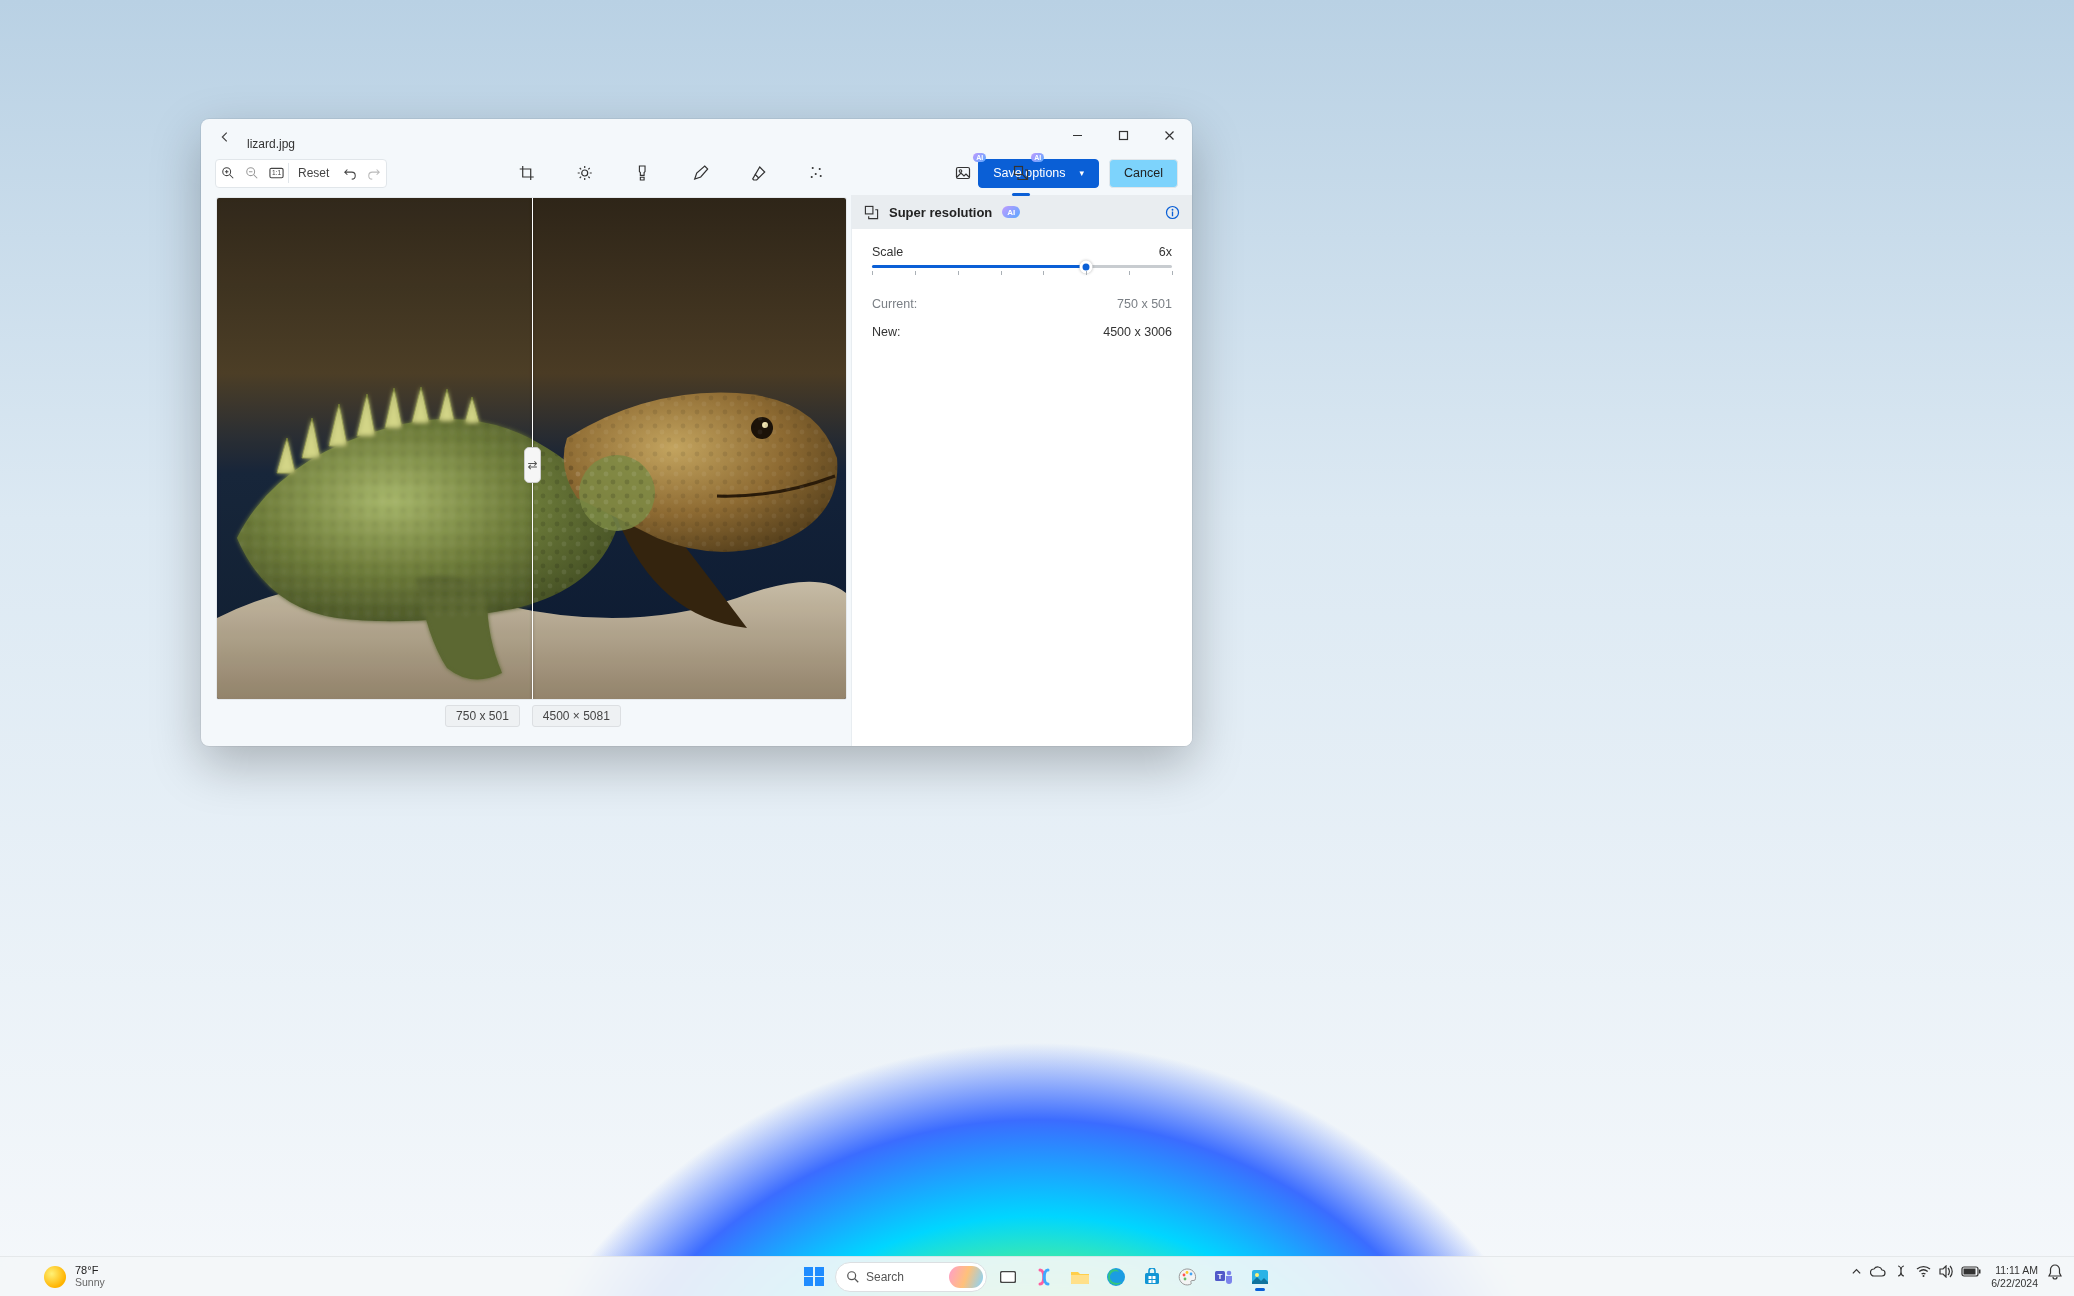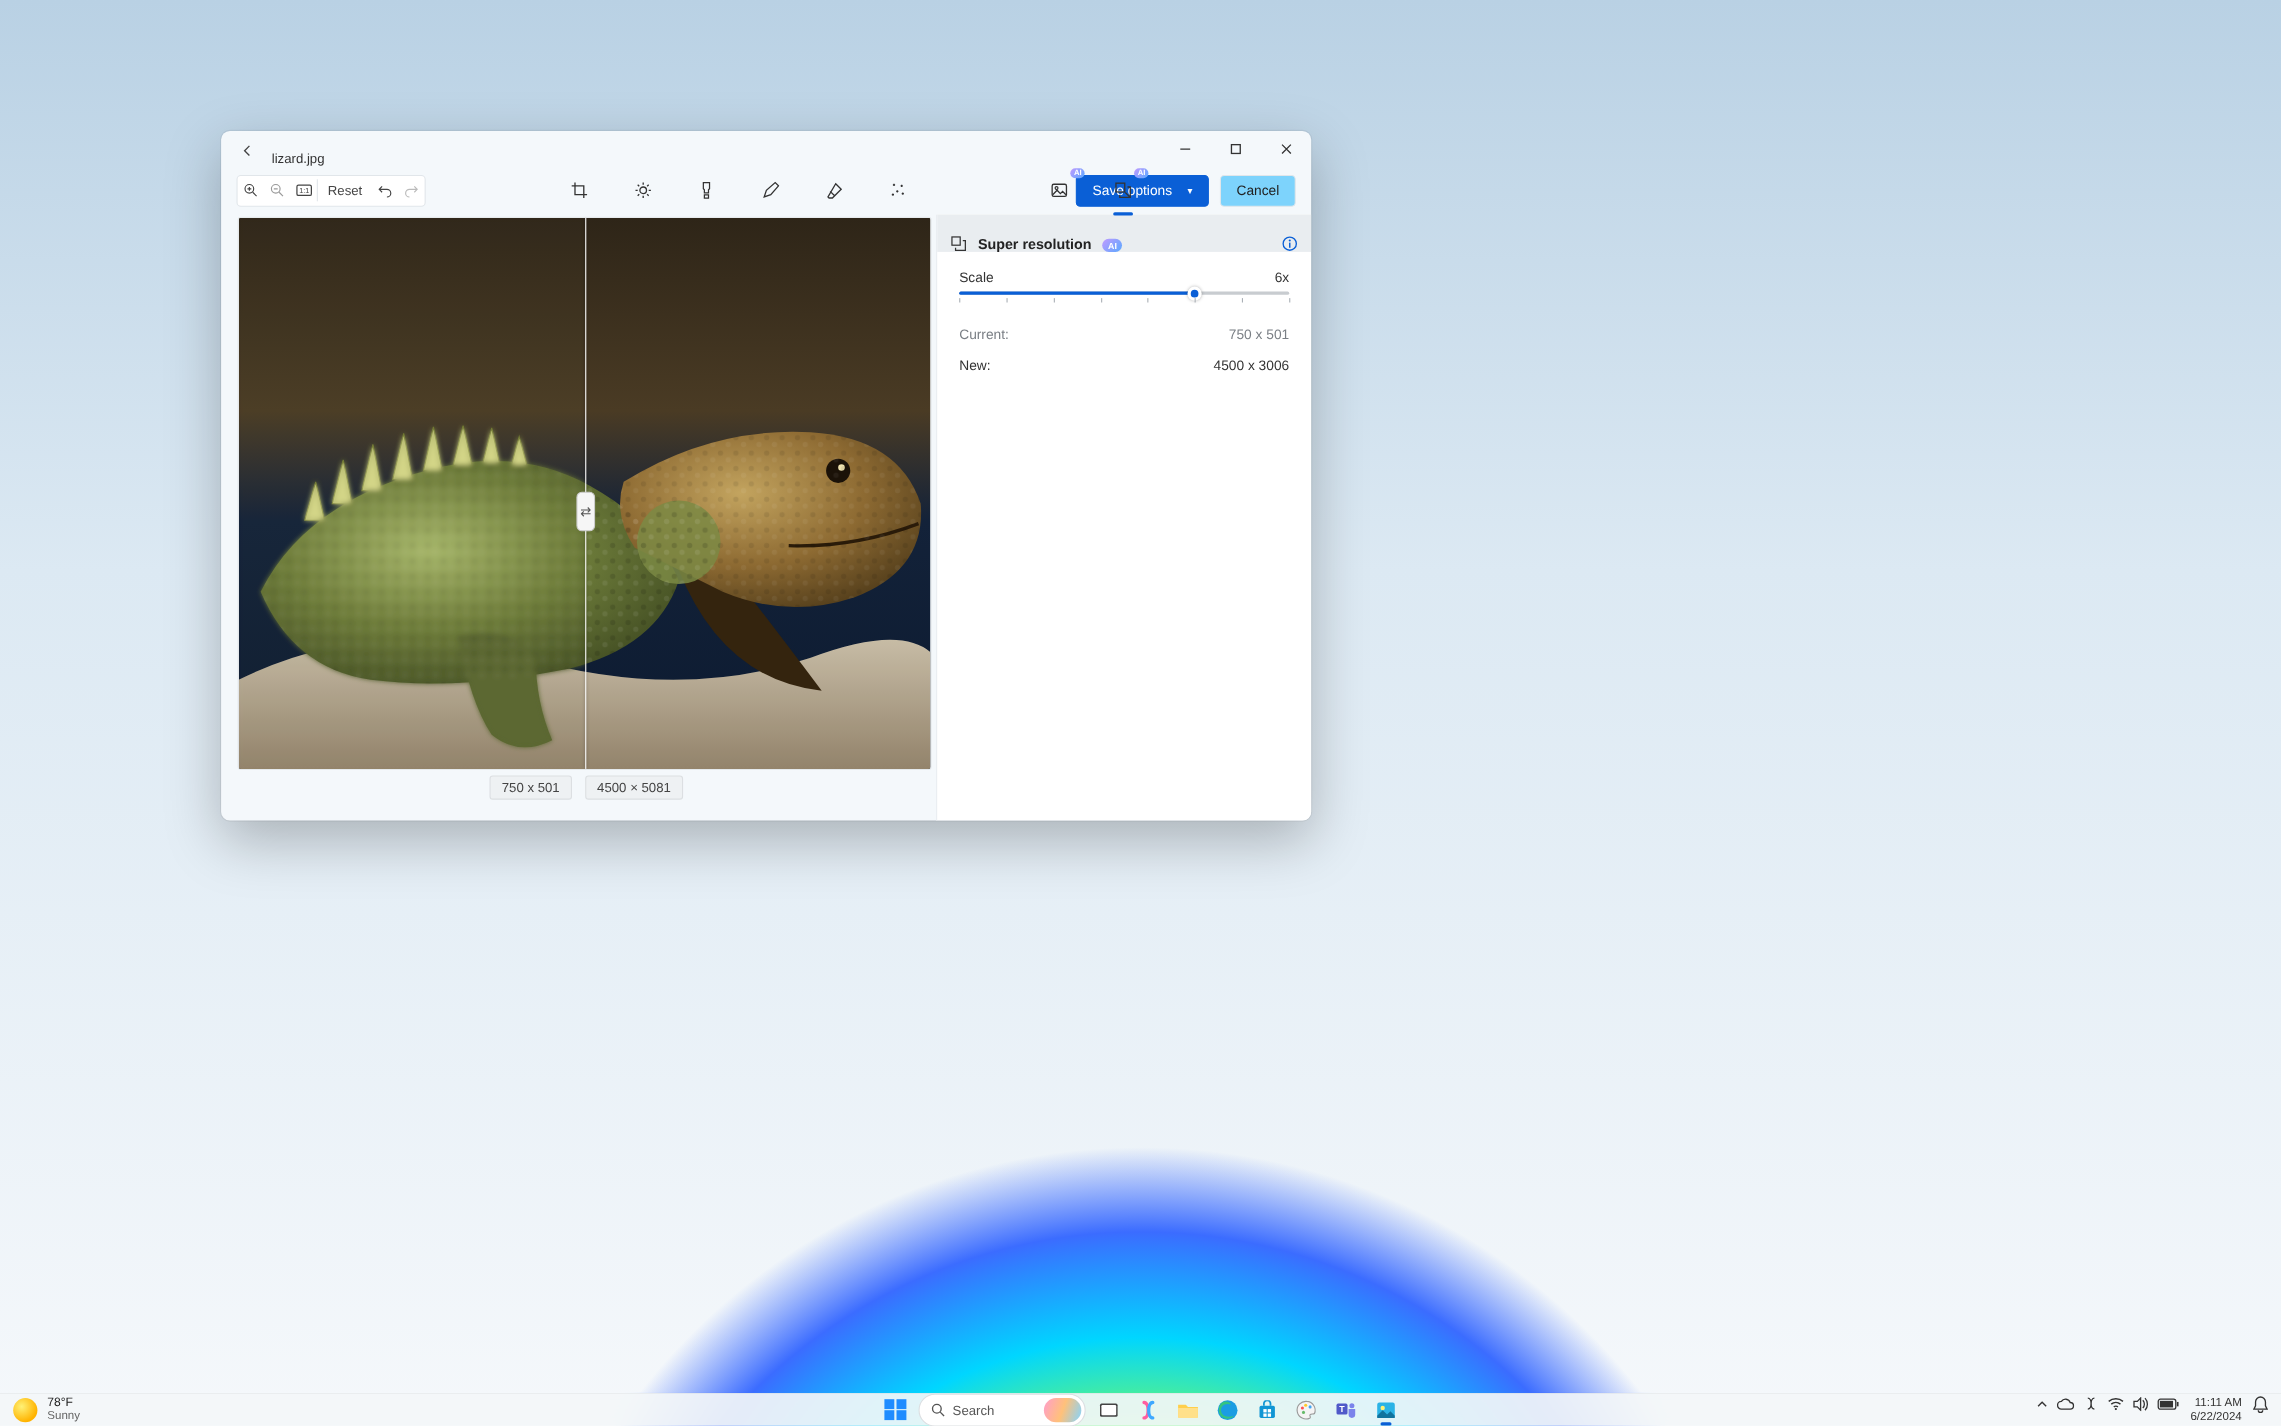--- a/index.html
+++ b/index.html
@@ -135,21 +135,21 @@
 
   
   .panel {
     flex:1; background:#fff;
     border-left:1px solid #e8edf1;
     display:flex; flex-direction:column;
     margin-left:2px;
   }
   .panel-header{
     height:34px; background:#e9edf0;
-    display:flex; align-items:flex-end; gap:10px;
+    display:flex; align-items:center; gap:10px;
     padding:0 12px;
     color:#222;
   }
   .panel-header .title{ font-size:13px; font-weight:600; }
   .pill-ai{
     background:linear-gradient(135deg,#c19bff,#5aa8ff);
     color:#fff; font-size:8px; font-weight:600;
     padding:1.5px 5px; border-radius:8px;
   }
   .panel-header .info{ margin-left:auto; color:#0a5fd6; font-size:13px; }
@@ -169,25 +169,25 @@
     background:#0a5fd6; border:3px solid #fff; border-radius:50%;
     transform:translate(-50%,-50%); box-shadow:0 0 3px rgba(0,0,0,.3);
   }
   .slider-ticks{ position:relative; height:8px; margin-top:3px; }
   .slider-ticks span{
     position:absolute; top:0; width:1px; height:4px; background:#aab0b6;
   }
 
   
   .taskbar{
-    position:absolute; left:0; right:0; bottom:0; height:30px;
+    position:absolute; left:0; right:0; bottom:0; height:40px;
     background:rgba(243,246,249,.92);
     border-top:1px solid rgba(0,0,0,.06);
     backdrop-filter: blur(8px);
-    display:flex; align-items:center;
+    display:flex; align-items:center;padding-left:32px;
   }
   .tb-left{ display:flex; align-items:center; gap:9px; padding-left:12px; }
   .weather-icon{
     width:22px; height:22px; border-radius:50%;
     background:radial-gradient(circle at 35% 35%, #fff176, #ffb300 70%);
   }
   .weather-txt .l1{ font-size:11px; color:#222; line-height:1.05; }
   .weather-txt .l2{ font-size:10.5px; color:#666; line-height:1.05; }
   .tb-center{
     position:absolute; left:50%; transform:translateX(-50%);

